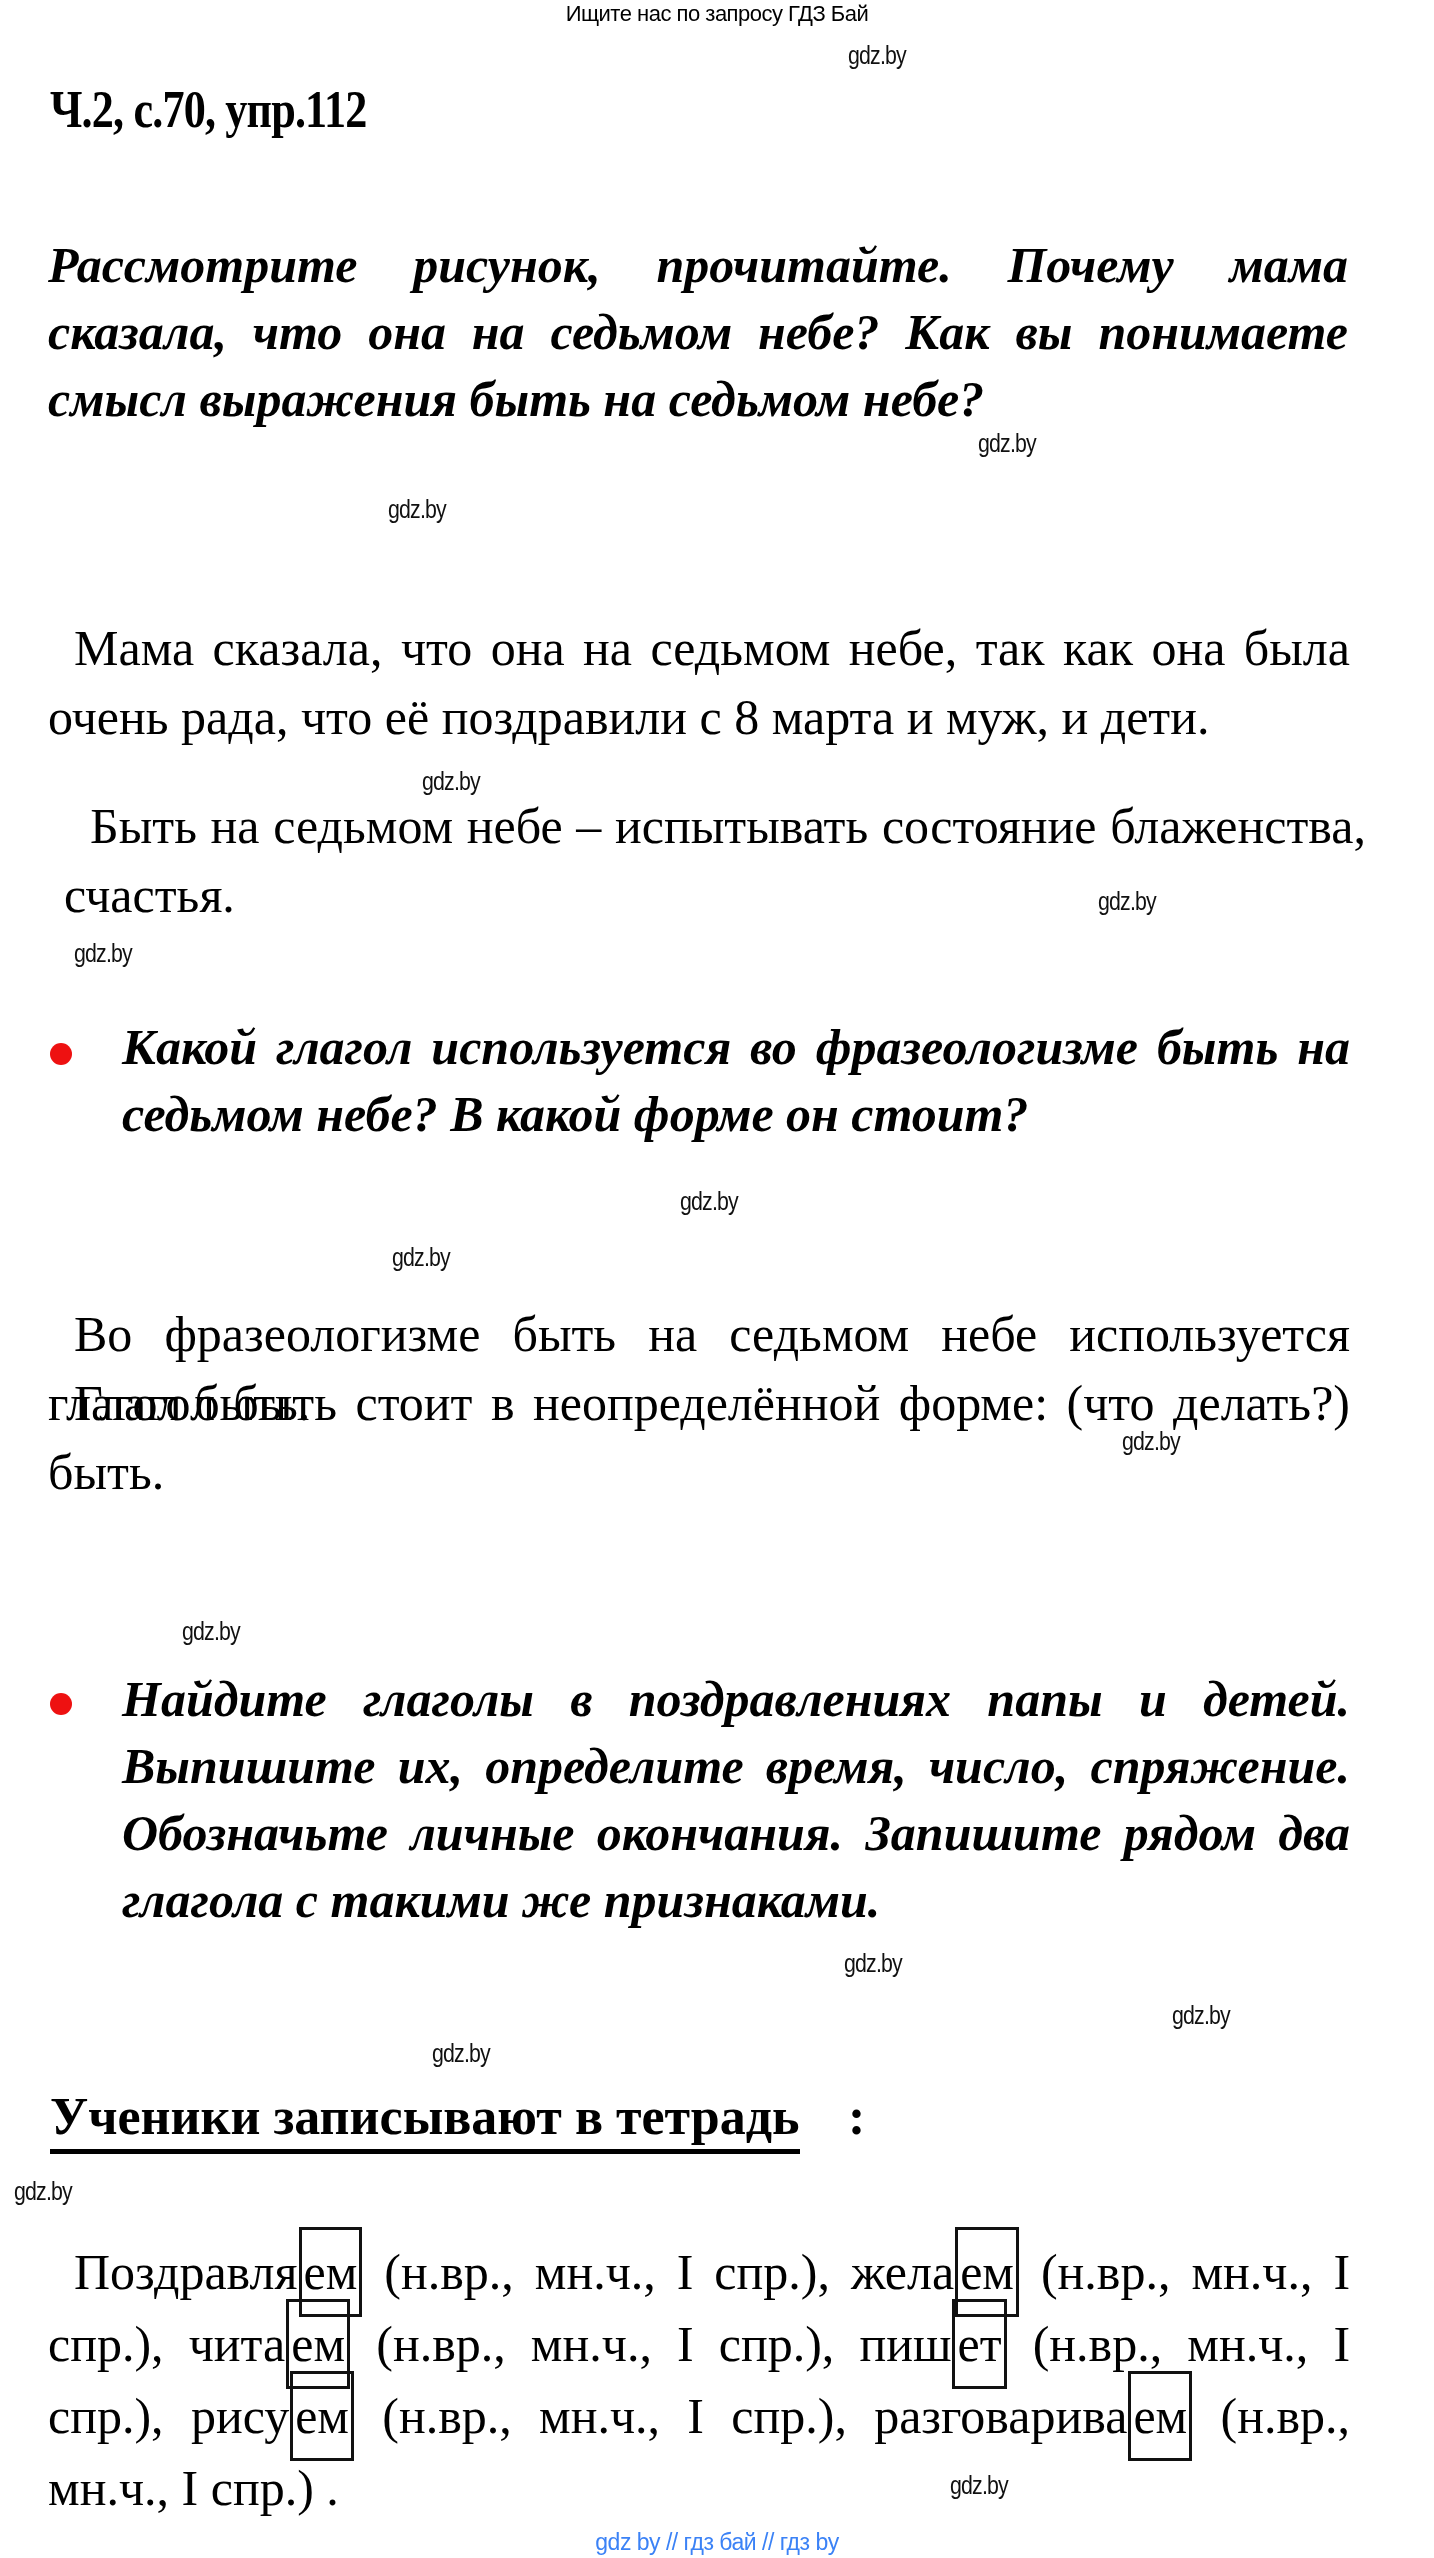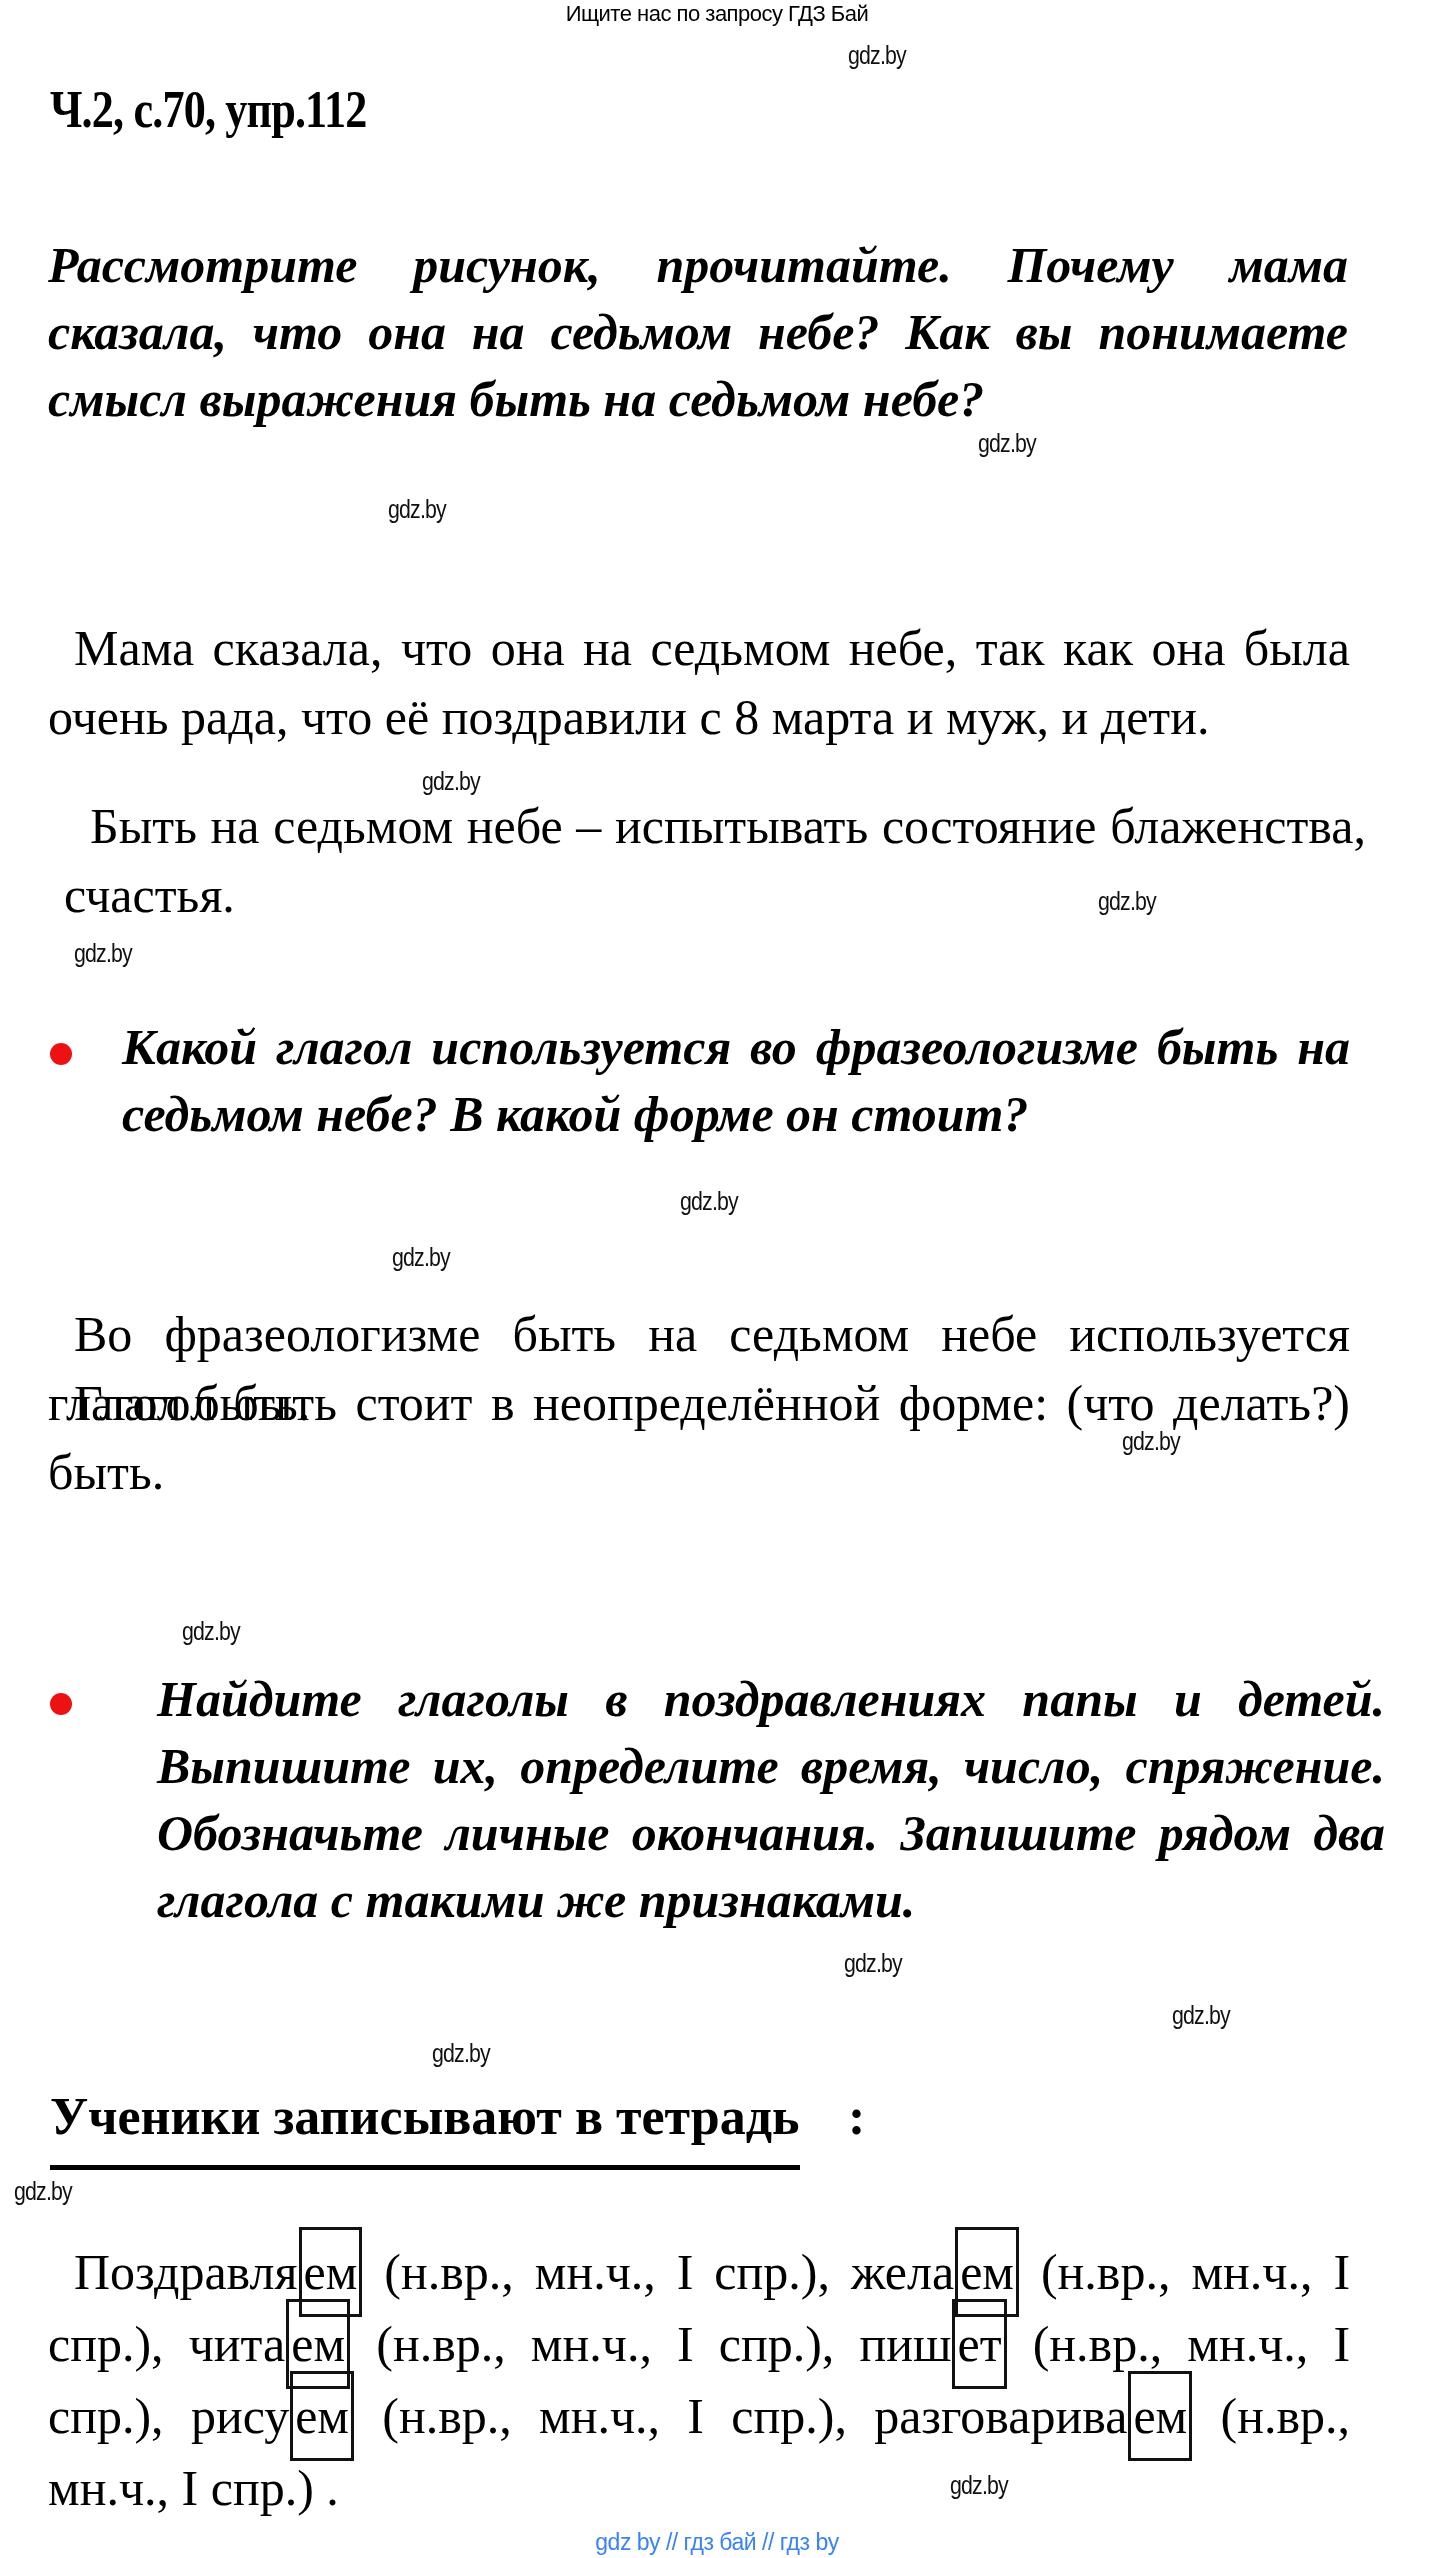--- a/index.html
+++ b/index.html
@@ -27,21 +27,21 @@
   .answer {
     font-family: "Liberation Serif", serif; font-size: 50px; line-height: 69px;
     text-align: justify; text-align-last: left;
   }
   .answer .indent { display: inline-block; width: 26px; }
   .bullet {
     width: 22px; height: 22px; border-radius: 50%; background: #ee1111;
   }
   .subhead {
     left: 50px; top: 2085px; font-family: "Liberation Serif", serif; font-weight: bold;
-    font-size: 52px; line-height: 64px; border-bottom: 5px solid #000; padding-bottom: 16px;
+    font-size: 52px; line-height: 64px; border-bottom: 5px solid #000; padding-bottom: 0;
     white-space: nowrap;
   }
   .ending { border: 3px solid #111; padding: 14px 2px; margin: 0 1px; }
   .footer {
     left: 0; width: 1434px; top: 2528px; text-align: center;
     font-family: "Liberation Sans", sans-serif; font-size: 23px; line-height: 28px;
     color: #3b82f6; letter-spacing: -0.5px;
   }
 </style>
 </head>
@@ -72,20 +72,20 @@
 <div class="abs answer" style="left:48px; top:582px; width:1302px;margin-top:32px;"><span class="indent"></span><span>Мама сказала, что она на седьмом небе, так как она была очень рада, что её поздравили с 8 марта и муж, и дети.</span></div>
 <div class="abs answer" style="left:64px; top:792px; width:1302px;"><span class="indent"></span><span>Быть на седьмом небе – испытывать состояние блаженства, счастья.</span></div>
 
 <div class="abs bullet" style="left:50px; top:1043px;"></div>
 <div class="abs task" style="left:122px; top:1014px; width:1228px;">Какой глагол используется во фразеологизме быть на седьмом небе? В какой форме он стоит?</div>
 
 <div class="abs answer" style="left:48px; top:1300px; width:1302px;"><span class="indent"></span><span>Во фразеологизме быть на седьмом небе используется глагол быть.</span></div>
 <div class="abs answer" style="left:48px; top:1369px; width:1302px;"><span class="indent"></span><span>Глагол быть стоит в неопределённой форме: (что делать?) быть.</span></div>
 
 <div class="abs bullet" style="left:50px; top:1693px;"></div>
-<div class="abs task" style="left:122px; top:1666px; width:1228px;margin-left:35px;">Найдите глаголы в поздравлениях папы и детей. Выпишите их, определите время, число, спряжение. Обозначьте личные окончания. Запишите рядом два глагола с такими же признаками.</div>
+<div class="abs task" style="left:122px; top:1666px; width:1228px;">Найдите глаголы в поздравлениях папы и детей. Выпишите их, определите время, число, спряжение. Обозначьте личные окончания. Запишите рядом два глагола с такими же признаками.</div>
 
 <div class="abs subhead"><span>Ученики записывают в тетрадь</span></div>
 <div class="abs" style="left:848px; top:2085px; font-family:'Liberation Serif', serif; font-weight:bold; font-size:52px; line-height:64px;">:</div>
 
 <div class="abs answer" style="left:48px; top:2236px; width:1302px; line-height:72px;"><span class="indent"></span><span><span>Поздравля</span><span class="ending">ем</span> <span>(н.вр., мн.ч., I спр.)</span><span>, </span></span><span><span>жела</span><span class="ending">ем</span> <span>(н.вр., мн.ч., I спр.)</span><span>, </span></span><span><span>чита</span><span class="ending">ем</span> <span>(н.вр., мн.ч., I спр.)</span><span>, </span></span><span><span>пиш</span><span class="ending">ет</span> <span>(н.вр., мн.ч., I спр.)</span><span>, </span></span><span><span>рису</span><span class="ending">ем</span> <span>(н.вр., мн.ч., I спр.)</span><span>, </span></span><span><span>разговарива</span><span class="ending">ем</span> <span>(н.вр., мн.ч., I спр.)</span><span> .</span></span></div>
 
 <div class="abs footer">gdz by  //  гдз бай  //  гдз by</div>
 
 </body></html>

